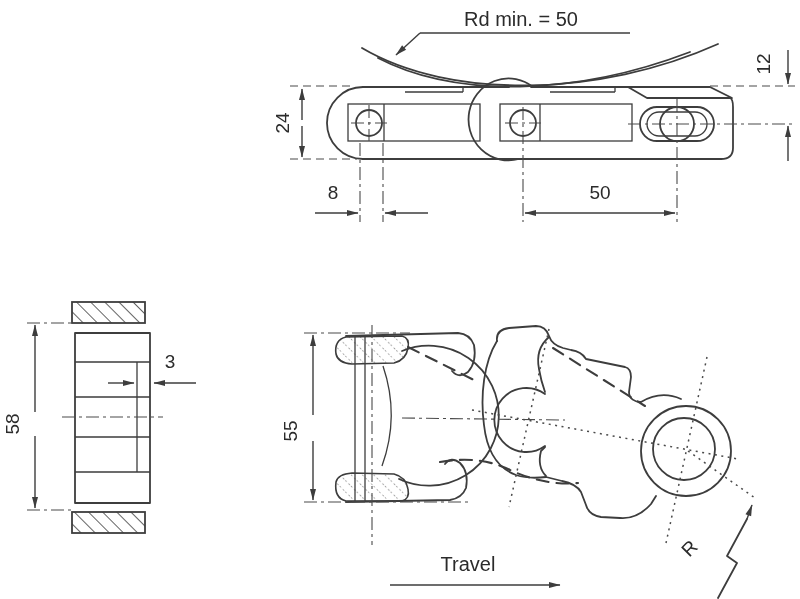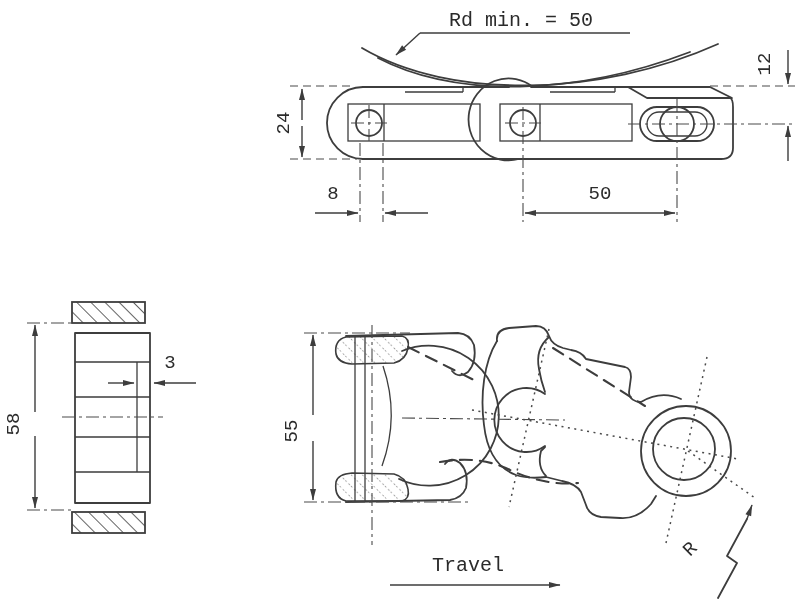--- a/index.html
+++ b/index.html
@@ -1,18 +1,18 @@
 <!DOCTYPE html>
 <html><head>
 <meta charset="utf-8">
 <style>
   html,body{margin:0;padding:0;background:#fff;}
   #stage{
     position:relative;width:800px;height:599px;background:#ffffff;
-    font-family:Liberation Mono, monospace;overflow:hidden;
+    font-family:Liberation Sans, sans-serif;overflow:hidden;
   }
   svg{display:block;}
   .ln    {stroke:#3d3d3d;stroke-width:1.8;fill:none;stroke-linecap:round;stroke-linejoin:round;}
   .ln-th {stroke:#3d3d3d;stroke-width:1.3;fill:none;}
   .cl    {stroke:#4a4a4a;stroke-width:1.1;fill:none;stroke-dasharray:13 4 3 4;}  
   .dash  {stroke:#4a4a4a;stroke-width:1.2;fill:none;stroke-dasharray:8 5;}       
   .hid   {stroke:#3d3d3d;stroke-width:2.1;fill:none;stroke-dasharray:12 8;stroke-linecap:round;} 
   .dot   {stroke:#4a4a4a;stroke-width:1.5;fill:none;stroke-dasharray:2 4.5;}     
   .dim   {stroke:#3d3d3d;stroke-width:1.4;fill:none;}
   .txt   {fill:#2b2b2b;font-size:19px;}

